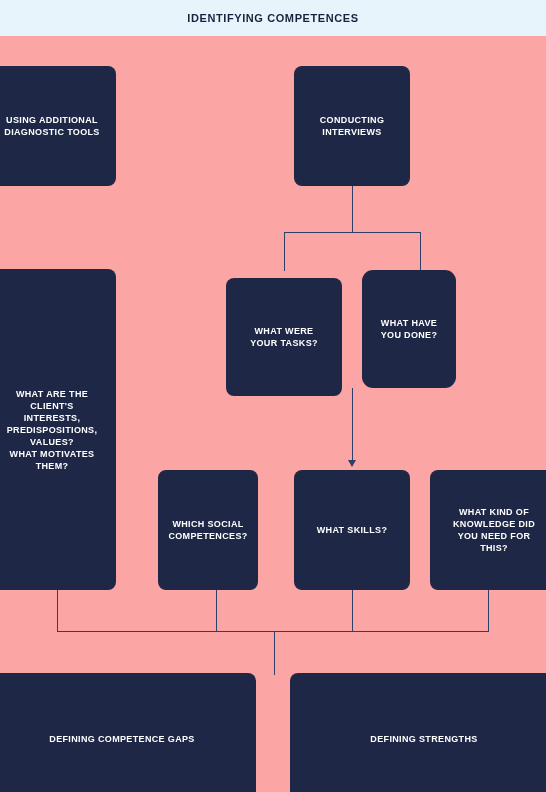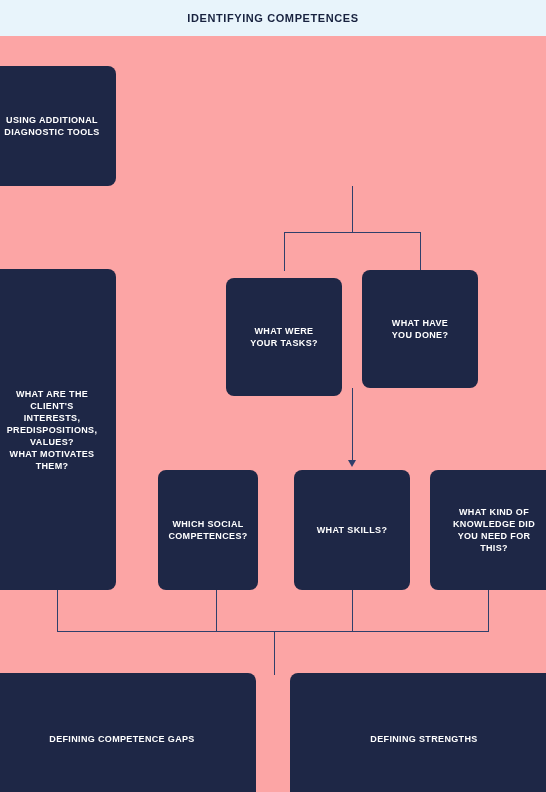--- a/index.html
+++ b/index.html
@@ -107,27 +107,31 @@
   <div class="conn conn-v" style="left:352px; top:590px; height:42px;"></div>
   <div class="conn conn-v" style="left:488px; top:590px; height:42px;"></div>
   <div class="conn conn-h" style="left:57px; top:631px; width:432px;"></div>
   <div class="conn conn-v" style="left:274px; top:631px; height:44px;"></div>
 
   <div class="node" style="left:-12px; top:66px; width:128px; height:120px;">
     <div class="node-label">USING ADDITIONAL
 DIAGNOSTIC TOOLS</div>
   </div>
 
+  <div class="node" style="left:294px; top:66px; width:116px; height:120px;">
+    <div class="node-label">CONDUCTING
+INTERVIEWS</div>
+  </div>
 
   <div class="node" style="left:226px; top:278px; width:116px; height:118px;">
     <div class="node-label">WHAT WERE
 YOUR TASKS?</div>
   </div>
 
-  <div class="node" style="left:362px; top:270px; width:116px; height:118px;">
+  <div class="node" style="left:362px; top:270px; width:94px; height:118px;border-radius:11px;">
     <div class="node-label">WHAT HAVE
 YOU DONE?</div>
   </div>
 
   <div class="node" style="left:-12px; top:269px; width:128px; height:321px;">
     <div class="node-label">WHAT ARE THE
 CLIENT'S
 INTERESTS,
 PREDISPOSITIONS,
 VALUES?

